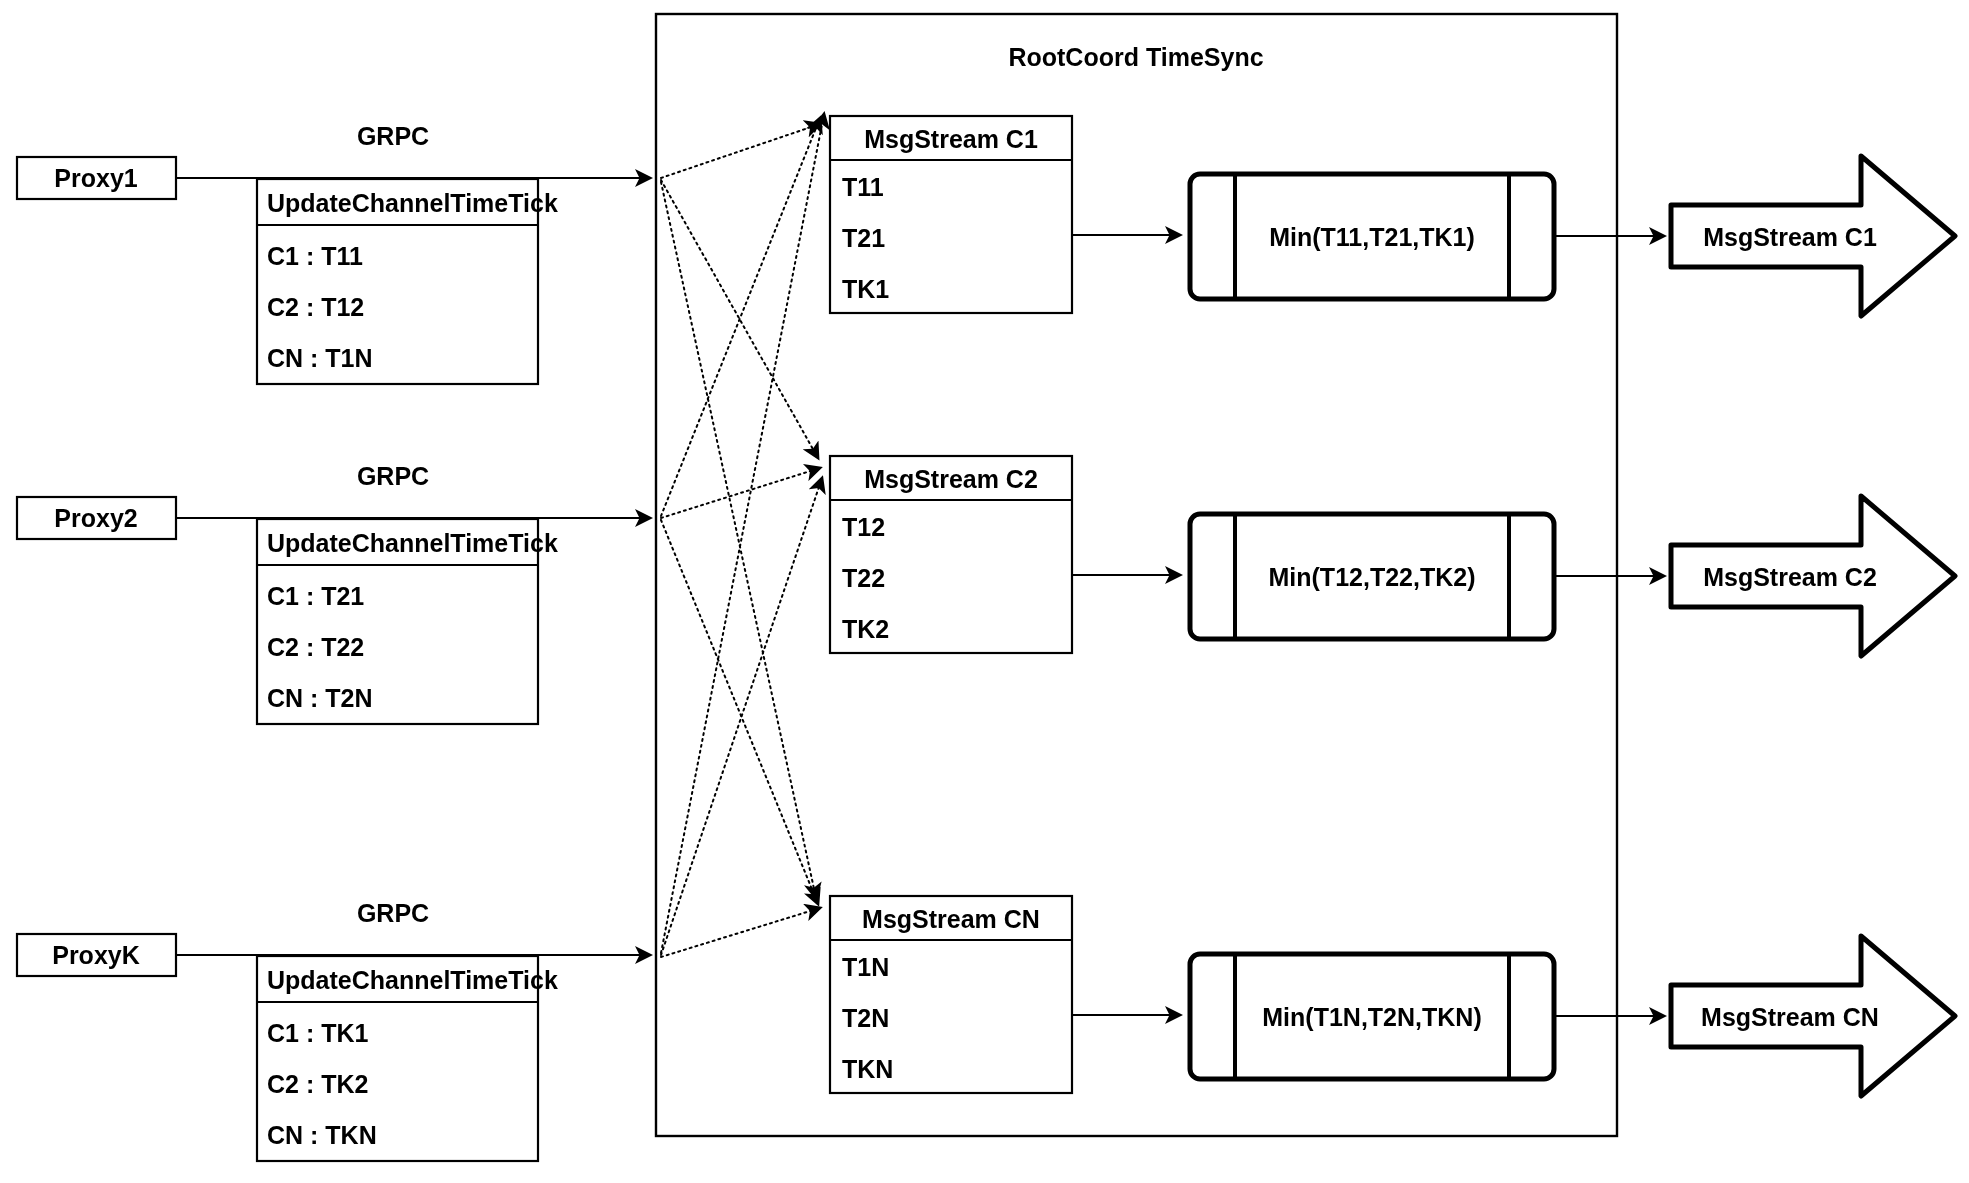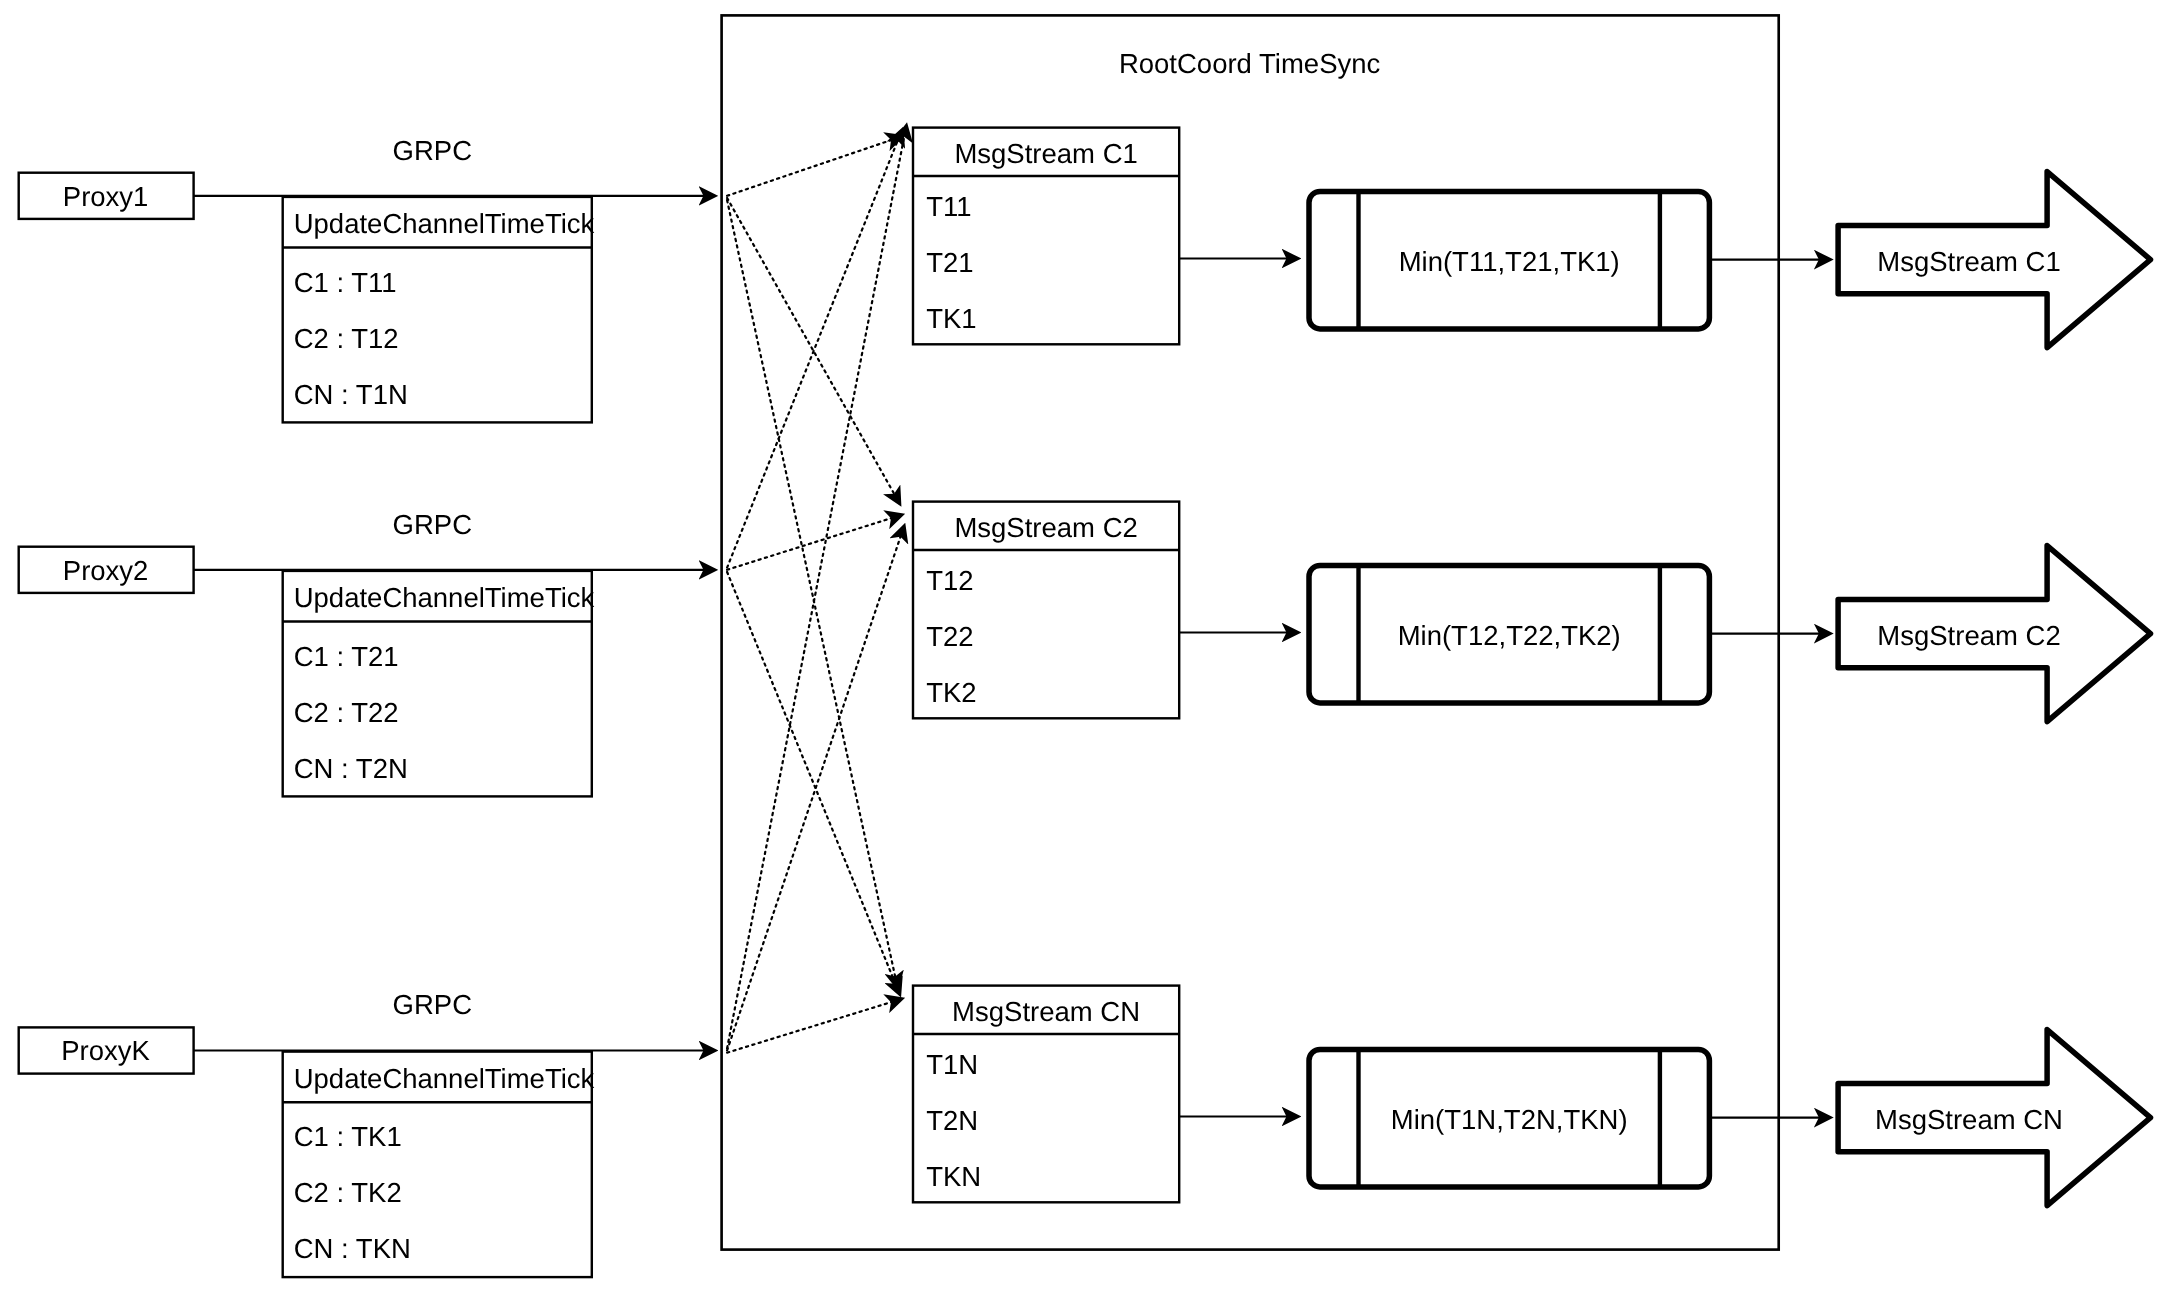--- a/index.html
+++ b/index.html
@@ -7,20 +7,21 @@
     padding: 0;
     background: #ffffff;
   }
   #stage {
     position: relative;
     width: 1969px;
     height: 1183px;
     background: #ffffff;
     overflow: hidden;
     font-family: "Liberation Sans", sans-serif;
+    font-weight: bold;
   }
   svg.diagram {
     position: absolute;
     left: 0;
     top: 0;
     width: 1969px;
     height: 1183px;
   }
   .shape-stroke {
     fill: #ffffff;

